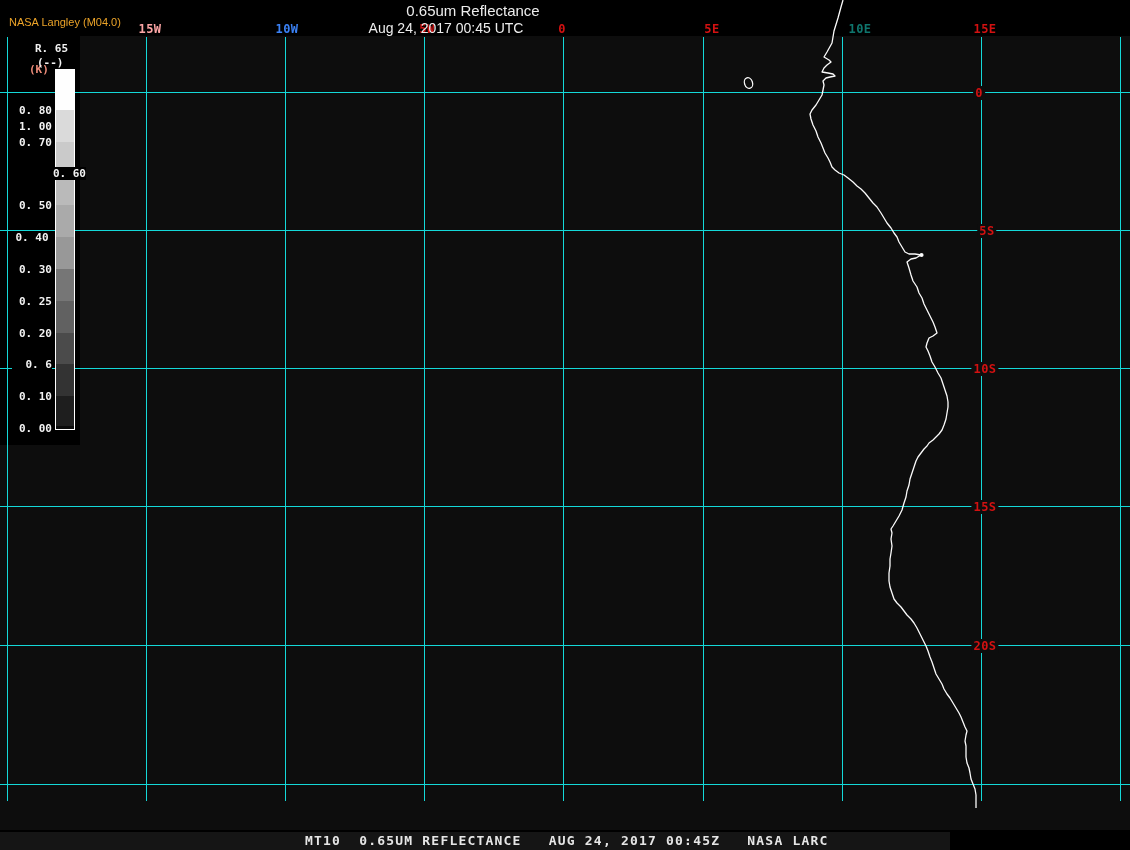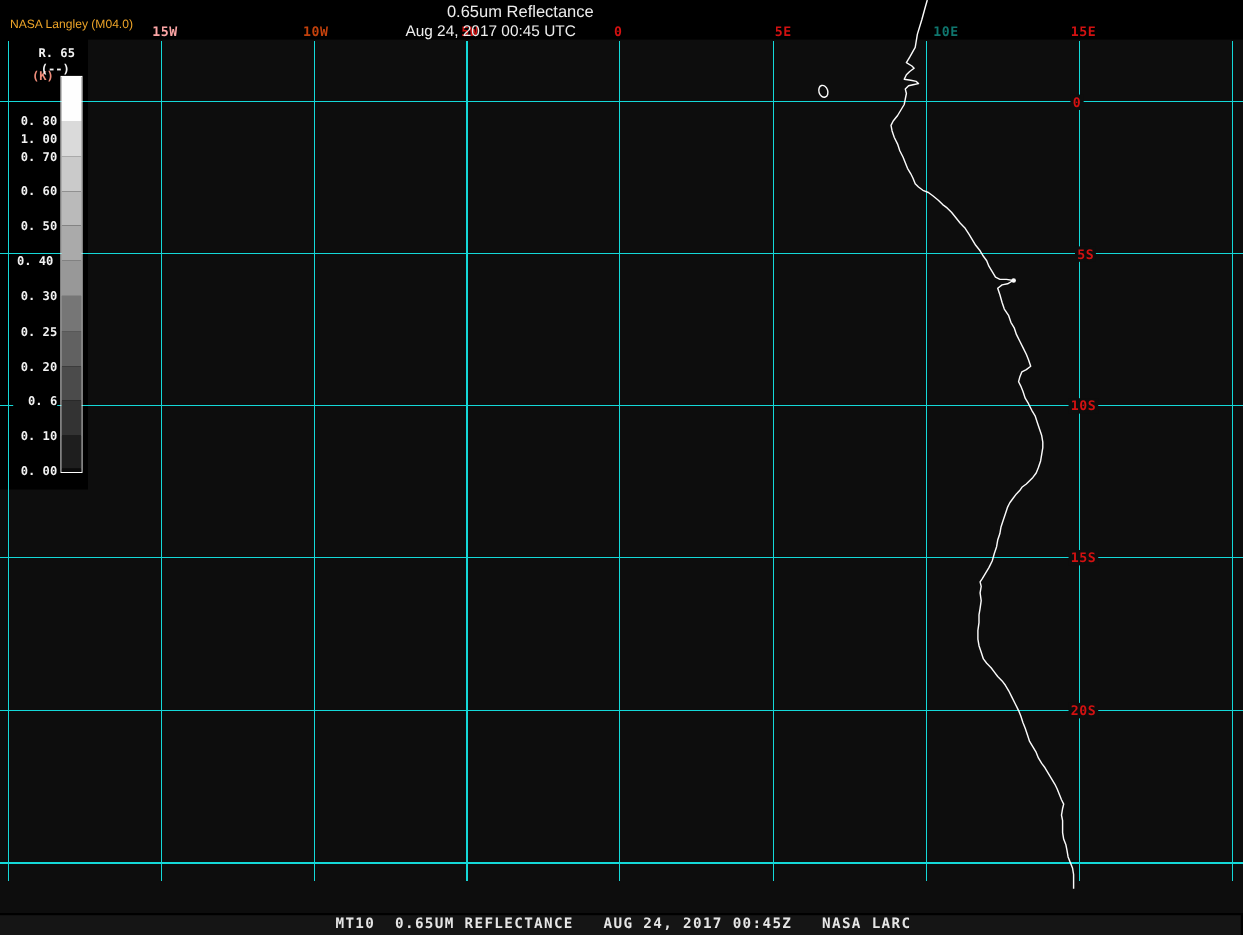--- a/index.html
+++ b/index.html
@@ -21,21 +21,21 @@
              letter-spacing:.5px;z-index:3;white-space:pre;}
   .lat-label{position:absolute;transform:translate(-50%,-50%);font-size:12px;font-weight:bold;
              letter-spacing:.5px;z-index:3;background:#0d0d0d;padding:0 2px;white-space:pre;}
   
   .legend-text{position:absolute;z-index:3;font-size:11px;font-weight:bold;color:#f2f2f2;white-space:pre;}
   #colorbar{position:absolute;left:55px;top:69px;width:18px;height:359px;border:1px solid #fff;z-index:3;}
   #colorbar .seg{width:100%;}
   .cb-label{position:absolute;left:12px;width:40px;text-align:right;font-size:11px;font-weight:bold;
             color:#f2f2f2;background:#000;z-index:3;white-space:pre;}
   
-  #footer-bar{position:absolute;left:0;top:832px;width:1128px;height:18px;background:#151515;z-index:5;}
+  #footer-bar{position:absolute;left:0;top:832px;width:950px;height:18px;background:#151515;z-index:5;}
   #footer-text{position:absolute;left:305px;top:1px;font-size:13px;font-weight:bold;letter-spacing:1.2px;
                color:#e6e6e6;line-height:16px;white-space:pre;}
 </style>
 </head>
 <body>
 
 <div id="screen">
 
   <div id="map-bg"></div>
   <div id="legend-panel"></div>
@@ -80,34 +80,34 @@
       <div class="seg" style="height: 32px; background: rgb(97, 97, 97);"></div>
       <div class="seg" style="height: 31px; background: rgb(75, 75, 75);"></div>
       <div class="seg" style="height: 32px; background: rgb(51, 51, 51);"></div>
       <div class="seg" style="height: 30px; background: rgb(30, 30, 30);"></div>
       <div class="seg" style="height: 3px; background: rgb(11, 11, 11);"></div>
     </div>
   <div id="cb-labels">
       <div class="cb-label" style="top: 72px; margin-top: 48px;">1. 00</div>
       <div class="cb-label" style="top: 104px;">0. 80</div>
       <div class="cb-label" style="top: 136px;">0. 70</div>
-      <div class="cb-label" style="top: 167px;">0. 60</div>
+      <div class="cb-label" style="top: 167px; margin-left: 34px;">0. 60</div>
       <div class="cb-label" style="top: 199px;">0. 50</div>
       <div class="cb-label" style="top: 231px; text-align: center;">0. 40</div>
       <div class="cb-label" style="top: 263px;">0. 30</div>
       <div class="cb-label" style="top: 295px;">0. 25</div>
       <div class="cb-label" style="top: 327px;">0. 20</div>
       <div class="cb-label" style="top: 358px;">0. 6</div>
       <div class="cb-label" style="top: 390px;">0. 10</div>
       <div class="cb-label" style="top: 422px;">0. 00</div>
     </div>
 
   <div id="lon-labels">
       <div class="lon-label" style="left: 150px; color: #fca5a5;">15W</div>
-      <div class="lon-label" style="left: 287px; color: #c2410c;">10W</div>
+      <div class="lon-label" style="left: 287px; color: #3b82f6;">10W</div>
       <div class="lon-label" style="left: 427px; color: rgb(211, 17, 17);">5W</div>
       <div class="lon-label" style="left: 562px; color: rgb(211, 17, 17);">0</div>
       <div class="lon-label" style="left: 712px; color: rgb(211, 17, 17);">5E</div>
       <div class="lon-label" style="left: 860px; color: #0f766e;">10E</div>
       <div class="lon-label" style="left: 985px; color: rgb(211, 17, 17);">15E</div>
     </div>
   <div id="lat-labels">
       <div class="lat-label" style="left: 979px; top: 93px; color: rgb(211, 17, 17);">0</div>
       <div class="lat-label" style="left: 987px; top: 231px; color: rgb(211, 17, 17);">5S</div>
       <div class="lat-label" style="left: 985px; top: 369px; color: rgb(211, 17, 17);">10S</div>

